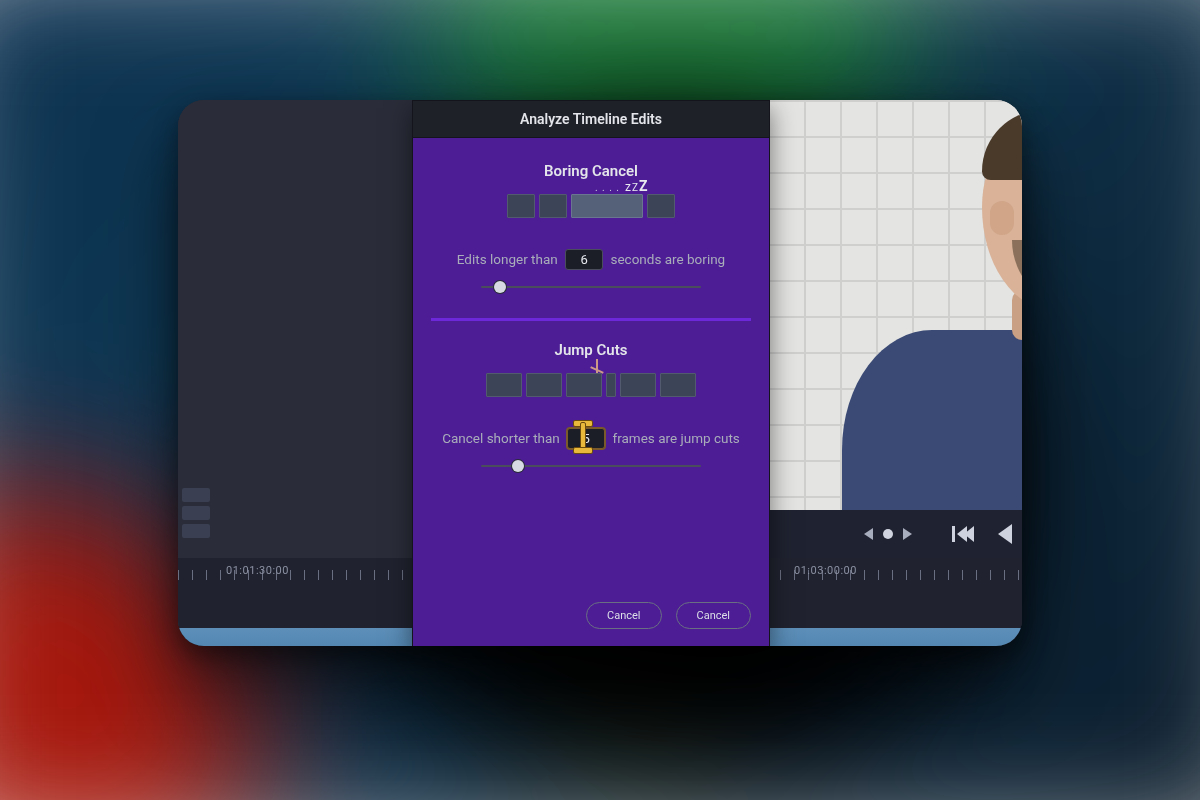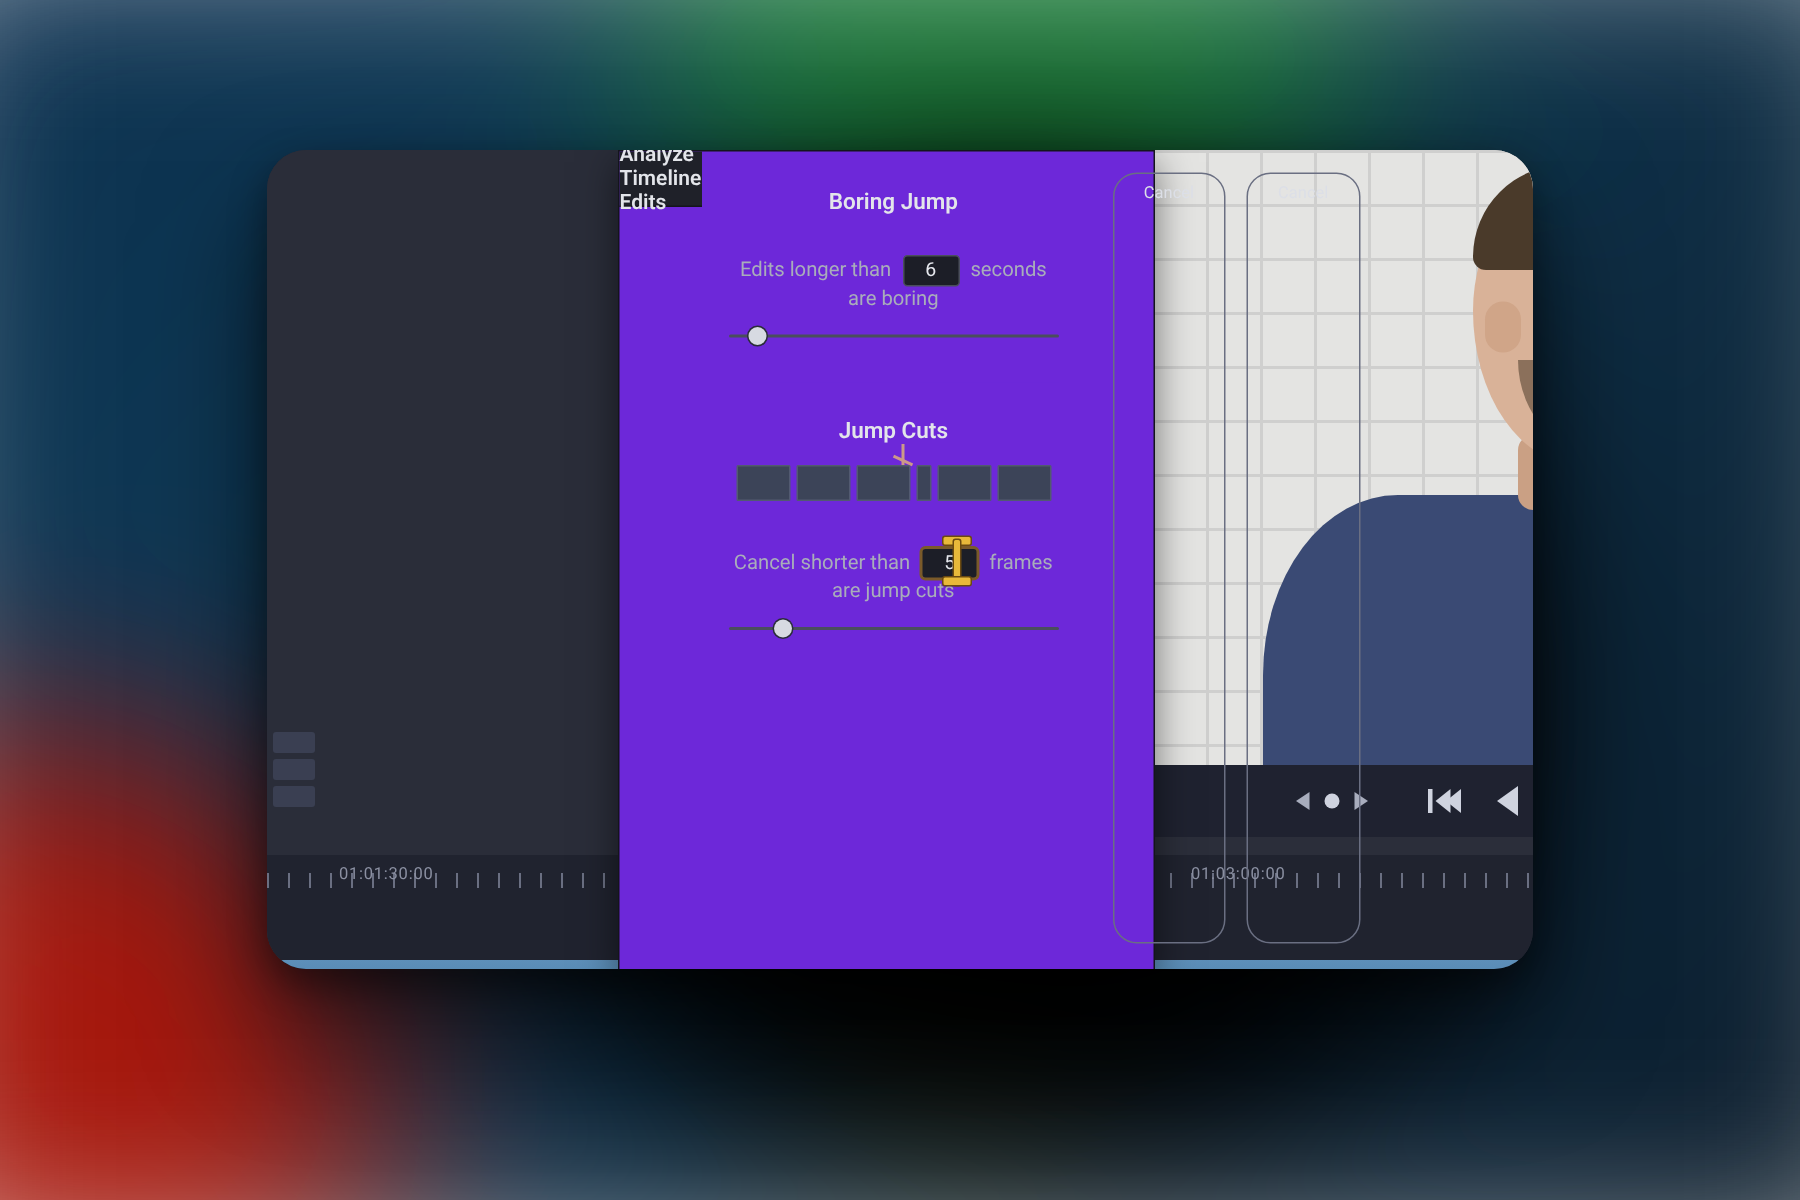--- a/index.html
+++ b/index.html
@@ -44,31 +44,31 @@
   .transport .play-group{display:flex;align-items:center;gap:24px;color:#cfd3df;margin-right:10px;}
   .tri-left{width:0;height:0;border-top:6px solid transparent;border-bottom:6px solid transparent;border-right:9px solid #a8adbd;display:inline-block;}
   .tri-right{width:0;height:0;border-top:6px solid transparent;border-bottom:6px solid transparent;border-left:9px solid #a8adbd;display:inline-block;}
   .dot{width:10px;height:10px;border-radius:50%;background:#cfd3df;display:inline-block;}
   .skip-start{display:inline-flex;align-items:center;}
   .skip-start .bar{width:3px;height:16px;background:#cfd3df;margin-right:2px;}
   .skip-start .t1{width:0;height:0;border-top:8px solid transparent;border-bottom:8px solid transparent;border-right:10px solid #cfd3df;}
   .skip-start .t2{width:0;height:0;border-top:8px solid transparent;border-bottom:8px solid transparent;border-right:10px solid #cfd3df;margin-left:-3px;}
   .play-rev{width:0;height:0;border-top:10px solid transparent;border-bottom:10px solid transparent;border-right:14px solid #cfd3df;}
   
-  .timeline{position:absolute;left:0;right:0;top:458px;height:88px;background:#20232f;margin-top:12px;}
+  .timeline{position:absolute;left:0;right:0;top:458px;height:88px;background:#20232f;}
   .timeline .ruler{position:absolute;left:0;right:0;top:0;height:32px;}
   .timeline .ruler .ticks{position:absolute;left:0;right:0;top:12px;height:10px;
     background:repeating-linear-gradient(90deg,#6a6f82 0 1px,transparent 1px 14px);}
   .timeline .ruler .label{position:absolute;top:6px;font-size:11px;color:#8b90a2;letter-spacing:.5px;}
   .blue-track{position:absolute;left:0;right:0;top:70px;height:36px;background:linear-gradient(#5d8fb9,#4a7fab);}
   
   .left-strips{position:absolute;left:0;top:388px;width:40px;height:70px;}
   .left-strips .s{position:absolute;left:4px;width:28px;height:14px;background:#3a3f52;border-radius:2px;}
   
-  .modal{position:absolute;left:234px;top:0;width:356px;height:546px;background:#6d28d9;border:1px solid #14151c;box-shadow:0 8px 24px rgba(0,0,0,.5);display:flex;flex-direction:row;z-index:5;}
+  .modal{position:absolute;left:234px;top:0;width:356px;height:546px;background:#4c1d95;border:1px solid #14151c;box-shadow:0 8px 24px rgba(0,0,0,.5);display:flex;flex-direction:column;z-index:5;}
   .modal-title{height:36px;background:#1f2129;color:#e3e5ea;font-size:14px;font-weight:600;display:flex;align-items:center;justify-content:center;border-bottom:1px solid #14151c;}
   .modal-body{flex:1;padding:18px 18px 0;color:#b6bac6;font-size:13.5px;}
   .section{padding:6px 0 22px;text-align:center;}
   .section + .section{border-top:3px solid #6d28d9;padding-top:20px;}
   .section h3{margin:0 0 14px;color:#e3e5ea;font-size:15px;font-weight:600;}
   
   .strip{display:inline-flex;gap:4px;margin:0 auto 4px;align-items:flex-end;position:relative;}
   .strip .seg{height:22px;background:#3c4458;border:1px solid #525a70;border-radius:1px;}
   .strip .seg.bright{background:#556079;border-color:#6a7590;}
   .zzz{position:absolute;top:-16px;left:88px;font-size:12px;color:#e8eaef;letter-spacing:1px;}
@@ -147,21 +147,28 @@
         <div class="s" style="top:18px;"></div>
         <div class="s" style="top:36px;"></div>
     </div>
 
     <div class="modal" data-interactable="false">
       <div class="modal-title" data-interactable="false">Analyze Timeline Edits</div>
 
       <div class="modal-body">
 
         <div class="section" data-interactable="false">
-          <h3 data-interactable="false">Boring Jump</h3>
+          <h3 data-interactable="false">Boring Cancel</h3>
+          <div class="strip" data-interactable="false">
+            <span class="zzz" data-interactable="false"><span class="dots">. . . .</span> z<small>Z</small><b style="font-size:14px">Z</b></span>
+            <div class="seg" style="width:26px;"></div>
+            <div class="seg" style="width:26px;"></div>
+            <div class="seg bright" style="width:70px;"></div>
+            <div class="seg" style="width:26px;"></div>
+          </div>
           <div class="sentence" data-interactable="false">
             <span data-interactable="false">Edits longer than</span>
             <span class="num-box" data-interactable="true">6</span>
             <span data-interactable="false">seconds are boring</span>
           </div>
           <div class="slider" data-interactable="true">
             <div class="rail"></div>
             <div class="knob" data-interactable="true" style="left:6%;"></div>
           </div>
         </div>

